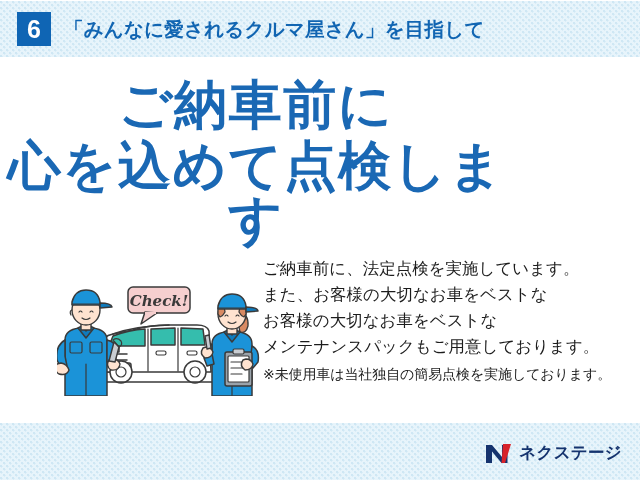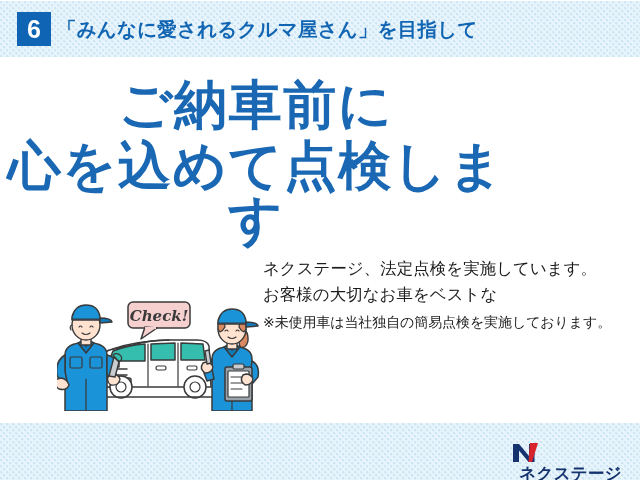--- a/index.html
+++ b/index.html
@@ -59,21 +59,21 @@
     color: #ffffff;
     font-size: 25px;
     font-weight: bold;
     line-height: 34px;
     text-align: center;
     letter-spacing: 0;
     font-family: "Liberation Sans", sans-serif;
     flex: none;
   }
   #header-title {
-    margin-left: 6px;
+    margin-left: 13px;
     color: #1165b2;
     font-size: 19.5px;
     font-weight: bold;
     letter-spacing: 0.2px;
     white-space: nowrap;
   }
 
   
   #headline {
     position: absolute;
@@ -116,42 +116,41 @@
     margin-top: 3px;
     font-size: 14px;
     letter-spacing: -0.1px;
     white-space: nowrap;
   }
 
   
   #illustration {
     position: absolute;
     left: 57px;
-    top: 283px;
+    top: 268px;
     width: 210px;
     height: 128px;
   }
   #illustration svg { display: block; }
 
   
   #footer {
     position: absolute;
     left: 0;
     top: 423px;
     width: 640px;
     height: 57px;
   }
   #logo {
     position: absolute;
     right: 18px;
     top: 19px;
     display: flex;
-    align-items: flex-start;
+    align-items: flex-end;
     height: 22px;
-    flex-direction: column;
   }
   #logo-mark { width: 27px; height: 21px; flex: none; }
   #logo-text {
     margin-left: 7px;
     color: #15336e;
     font-size: 16.5px;
     font-weight: bold;
     letter-spacing: 0.3px;
     white-space: nowrap;
   }
@@ -167,22 +166,24 @@
       <div id="header-title">「みんなに愛されるクルマ屋さん」を目指して</div>
     </div>
   </div>
 
   <div id="headline">
     <span class="line1">ご納車前に</span>
     <span class="line2">心を込めて点検します</span>
   </div>
 
   <div id="bodycopy">
-    <span class="p">ネクステージ、法定点検を実施しています。</span>
+    <span class="p">ご納車前に、法定点検を実施しています。</span>
+    <span class="p">また、お客様の大切なお車をベストな</span>
     <span class="p">お客様の大切なお車をベストな</span>
+    <span class="p">メンテナンスパックもご用意しております。</span>
     <span class="note">※未使用車は当社独自の簡易点検を実施しております。</span>
   </div>
 
   <div id="illustration">
     <svg width="210" height="128" viewBox="0 0 210 128" xmlns="http://www.w3.org/2000/svg">
       <defs>
         <style>
           .ln   { fill:none; stroke:#3a3a3a; stroke-width:1.5; stroke-linecap:round; stroke-linejoin:round; }
           .lnT  { fill:none; stroke:#3a3a3a; stroke-width:1.2; stroke-linecap:round; stroke-linejoin:round; }
           .uni  { fill:#1b93d8; stroke:#3a3a3a; stroke-width:1.5; stroke-linejoin:round; }

